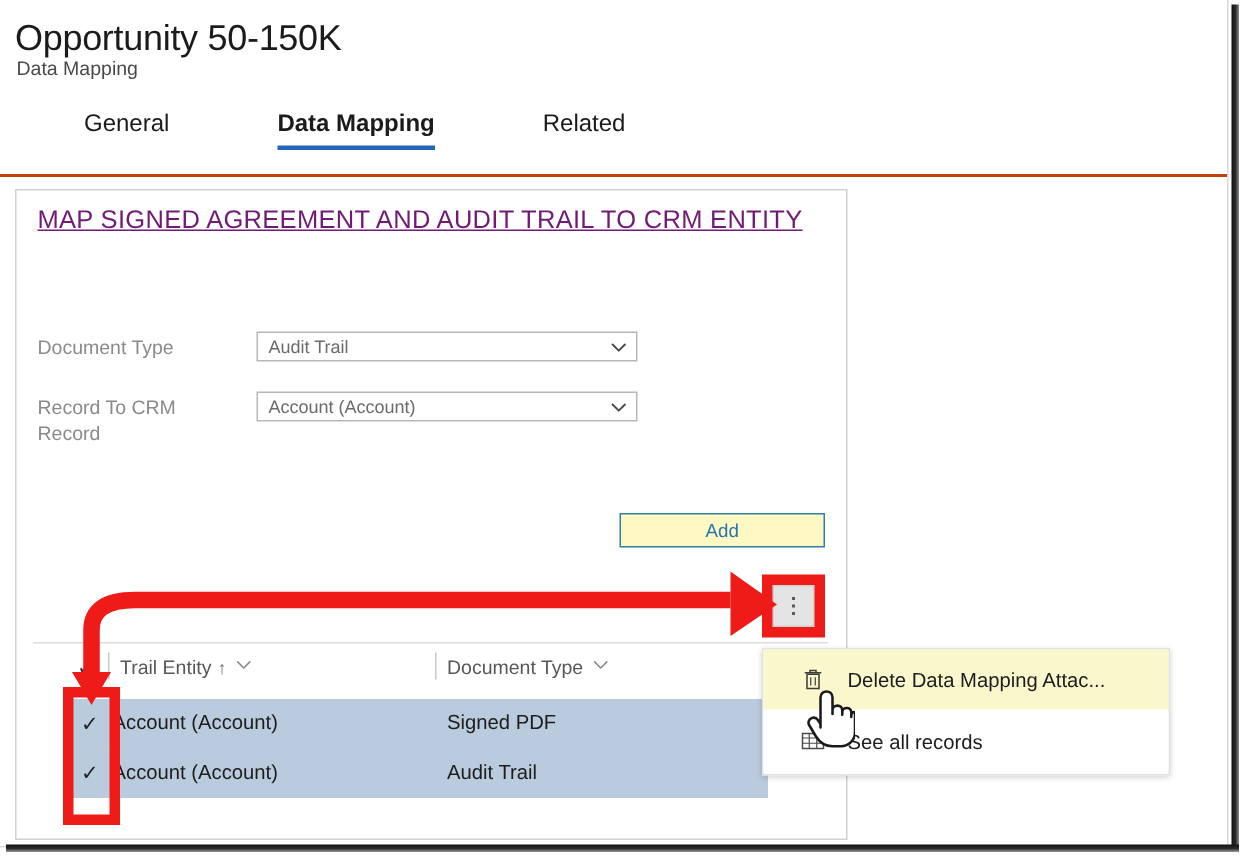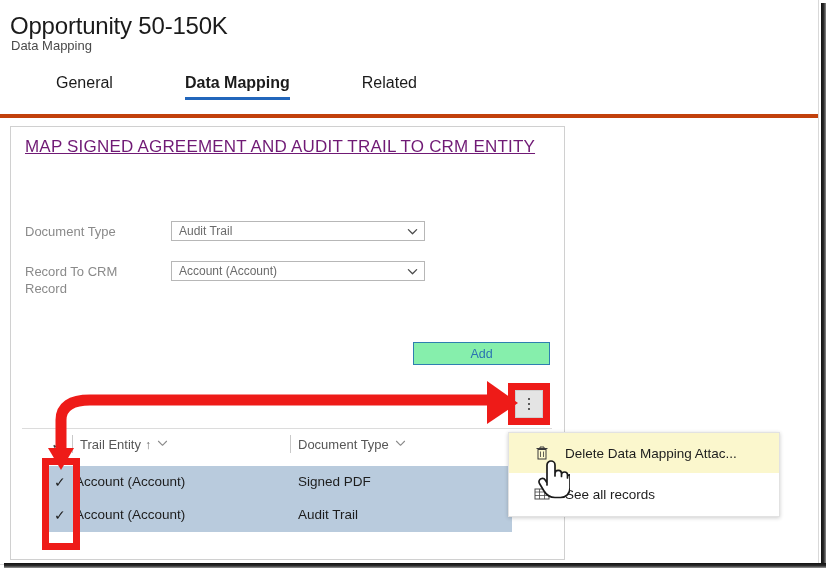--- a/index.html
+++ b/index.html
@@ -52,21 +52,21 @@
   }
 
   
   .header {
     position: absolute;
     left: 0;
     top: 0;
     width: 818px;
     height: 118px;
     background: #ffffff;
-    border-bottom: 4px solid #c2410c;
+    border-bottom: 2px solid #c2410c;
     box-sizing: border-box;
   }
   .page-title {
     position: absolute;
     left: 10px;
     top: 12px;
     font-size: 24px;
     color: #1b1b1b;
     font-weight: 400;
     letter-spacing: -0.2px;
@@ -178,21 +178,21 @@
   }
 
   
   .add-btn {
     position: absolute;
     left: 413px;
     top: 342px;
     width: 137px;
     height: 23px;
     border: 1px solid #2e7fb0;
-    background: #86efac;
+    background: #fef9c3;
     color: #2a73b2;
     font-size: 12.5px;
     display: flex;
     align-items: center;
     justify-content: center;
     box-sizing: border-box;
     cursor: pointer;
   }
 
   

